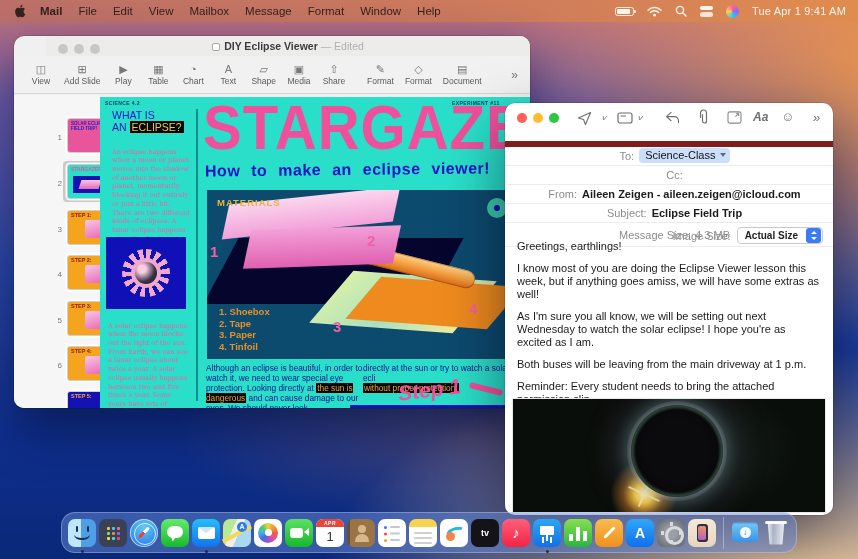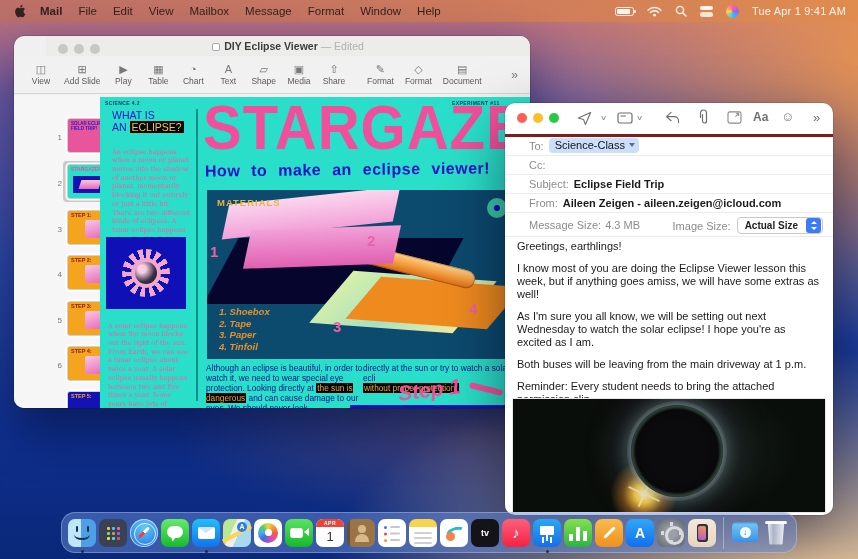--- a/index.html
+++ b/index.html
@@ -75,39 +75,39 @@
   .mat{position:absolute;left:107px;top:93px;width:310px;height:169px;background:#0c4a6e;overflow:hidden;}
   .mlabel{position:absolute;left:10px;top:7px;font-size:9.5px;font-weight:800;letter-spacing:1px;color:#e8b43c;}
   .shadow{position:absolute;left:14px;top:48px;width:225px;height:66px;background:#05052e;transform:skewX(-28deg);}
   .paper{position:absolute;left:120px;top:86px;width:152px;height:52px;background:linear-gradient(110deg,#d8f0a8,#a8e0c0 50%,#f2eda0);transform:skewX(-38deg) rotate(4deg);}
   .foil{position:absolute;left:152px;top:92px;width:150px;height:42px;background:#ef8a1e;transform:skewX(-38deg) rotate(4deg);}
   .lid{position:absolute;left:18px;top:6px;width:172px;height:34px;background:linear-gradient(180deg,#fbd7ef,#f2a0d8);transform:rotate(-6deg) skewX(-18deg);}
   .boxf{position:absolute;left:40px;top:38px;width:150px;height:38px;background:linear-gradient(180deg,#f2a0d8,#e060b0);transform:rotate(-2deg) skewX(-14deg);}
   .roll{position:absolute;left:118px;top:64px;width:152px;height:18px;border-radius:9px;background:linear-gradient(180deg,#fcd088,#f29a3a 55%,#d86a18);transform:rotate(14deg);box-shadow:inset 0 0 0 1px rgba(90,30,0,.35);}
   .tape{position:absolute;left:280px;top:8px;width:20px;height:20px;border-radius:50%;border:7px solid #3cc8a8;background:#0f10b5;}
   .fig{position:absolute;font-size:15px;font-weight:700;color:#f060a8;}
-  .mlist{position:absolute;left:12px;top:116px;margin:0;padding:0;list-style:none;font-size:9.5px;font-weight:700;line-height:11.5px;color:#e8902a;font-style:italic;}
+  .mlist{position:absolute;left:12px;top:116px;margin:0;padding:0;list-style:none;font-size:9.5px;font-weight:700;line-height:11.5px;color:#e8902a;}
   .warn,.warn2{position:absolute;top:266px;margin:0;font-family:"DejaVu Serif",serif;font-size:8.3px;line-height:10px;color:#101095;}
   .warn{left:106px;width:160px;}
   .warn2{left:263px;width:152px;}
   .hl{background:#050505;color:#eca53c;padding:0 1px;}
   .step{position:absolute;left:298px;top:281px;font-size:21px;font-weight:700;font-style:italic;color:#f0509b;transform:rotate(-7deg);}
   .steparrow{position:absolute;left:369px;top:289px;width:34px;height:6px;border-radius:3px;background:#f0509b;transform:rotate(14deg);}
   .bband{position:absolute;left:250px;top:308px;width:180px;height:12px;background:#1512b4;}
   
   .mail{position:absolute;left:505px;top:103px;width:328px;height:412px;border-radius:10px;background:#fff;
     box-shadow:0 24px 60px rgba(0,0,20,.5),0 0 0 .5px rgba(0,0,0,.2);overflow:hidden;font-size:11px;}
-  .ml-tb{position:relative;height:34px;border-bottom:3px solid #7f1d1d;}
+  .ml-tb{position:relative;height:44px;border-bottom:6px solid #7f1d1d;font-style:italic;}
   .ml-tb .tl{top:10px;} .tl.r{background:#ff5f57;} .tl.y{background:#febc2e;} .tl.g{background:#28c840;}
   .mt-ic{position:absolute;top:7px;color:#6f6f6f;display:flex;align-items:center;}
   .chev{font-size:7px;color:#8a8a8a;transform:scaleX(1.4);}
   .aa{font-size:12px;font-weight:600;}
   .smiley{font-size:13px;}
   .more{font-size:13px;color:#6f6f6f;}
-  .fld{position:relative;height:19px;line-height:19px;border-bottom:1px solid #ececec;color:#8c8c8c;padding-left:24px;white-space:nowrap;}
+  .fld{position:relative;height:19px;line-height:19px;border-bottom:1px solid #ececec;color:#8c8c8c;padding-left:11px;white-space:nowrap;text-align:center;}
   .fld .lab{color:#8c8c8c;}
   .fld .val{color:#1b1b1b;font-weight:700;margin-left:5px;}
   .token{display:inline-block;margin-left:5px;height:15px;line-height:15px;padding:0 4px 0 6px;background:#cbdffb;border-radius:4px;color:#111;font-weight:500;vertical-align:1px;}
   .token::after{content:"";display:inline-block;margin-left:4px;vertical-align:2px;border-left:3px solid transparent;border-right:3px solid transparent;border-top:4px solid #5a6c86;}
   .fld.size{height:24px;line-height:24px;border-bottom:1px solid #ececec;}
   .fld.size .gray{color:#8c8c8c;margin-left:4px;}
   .imgsize{position:absolute;right:10px;top:4px;height:17px;display:flex;align-items:center;gap:6px;}
   .sel-pill{height:17px;border:1px solid #c9c9c9;border-radius:4px;display:flex;align-items:center;padding-left:7px;background:#fff;color:#222;font-weight:600;font-size:10px;}
   .stepper{width:15px;height:15px;margin:0 1px 0 8px;border-radius:3px;background:#3b7cf6;position:relative;}
   .stepper::before,.stepper::after{content:"";position:absolute;left:4.5px;border-left:3px solid transparent;border-right:3px solid transparent;}
@@ -422,24 +422,24 @@
       <span class="mt-ic smiley" style="left:276px;top:6px;">☺</span>
       <span class="mt-ic more" style="left:308px;top:7px;">»</span>
     </div>
     <div class="fld">
       <span class="lab">To:</span><span class="token">Science-Class</span>
     </div>
     <div class="fld">
       <span class="lab">Cc:</span>
     </div>
     <div class="fld">
+      <span class="lab">From:</span><span class="val">Aileen Zeigen - aileen.zeigen@icloud.com</span>
+    </div>
+    <div class="fld">
       <span class="lab">Subject:</span><span class="val">Eclipse Field Trip</span>
-    </div>
-    <div class="fld">
-      <span class="lab">From:</span><span class="val">Aileen Zeigen - aileen.zeigen@icloud.com</span>
     </div>
     <div class="fld size">
       <span class="lab">Message Size:</span><span class="gray">4.3 MB</span>
       <span class="imgsize">
         <span class="lab">Image Size:</span>
         <span class="sel-pill">
             <span>Actual Size</span>
             <span class="stepper"></span>
           </span>
       </span>

